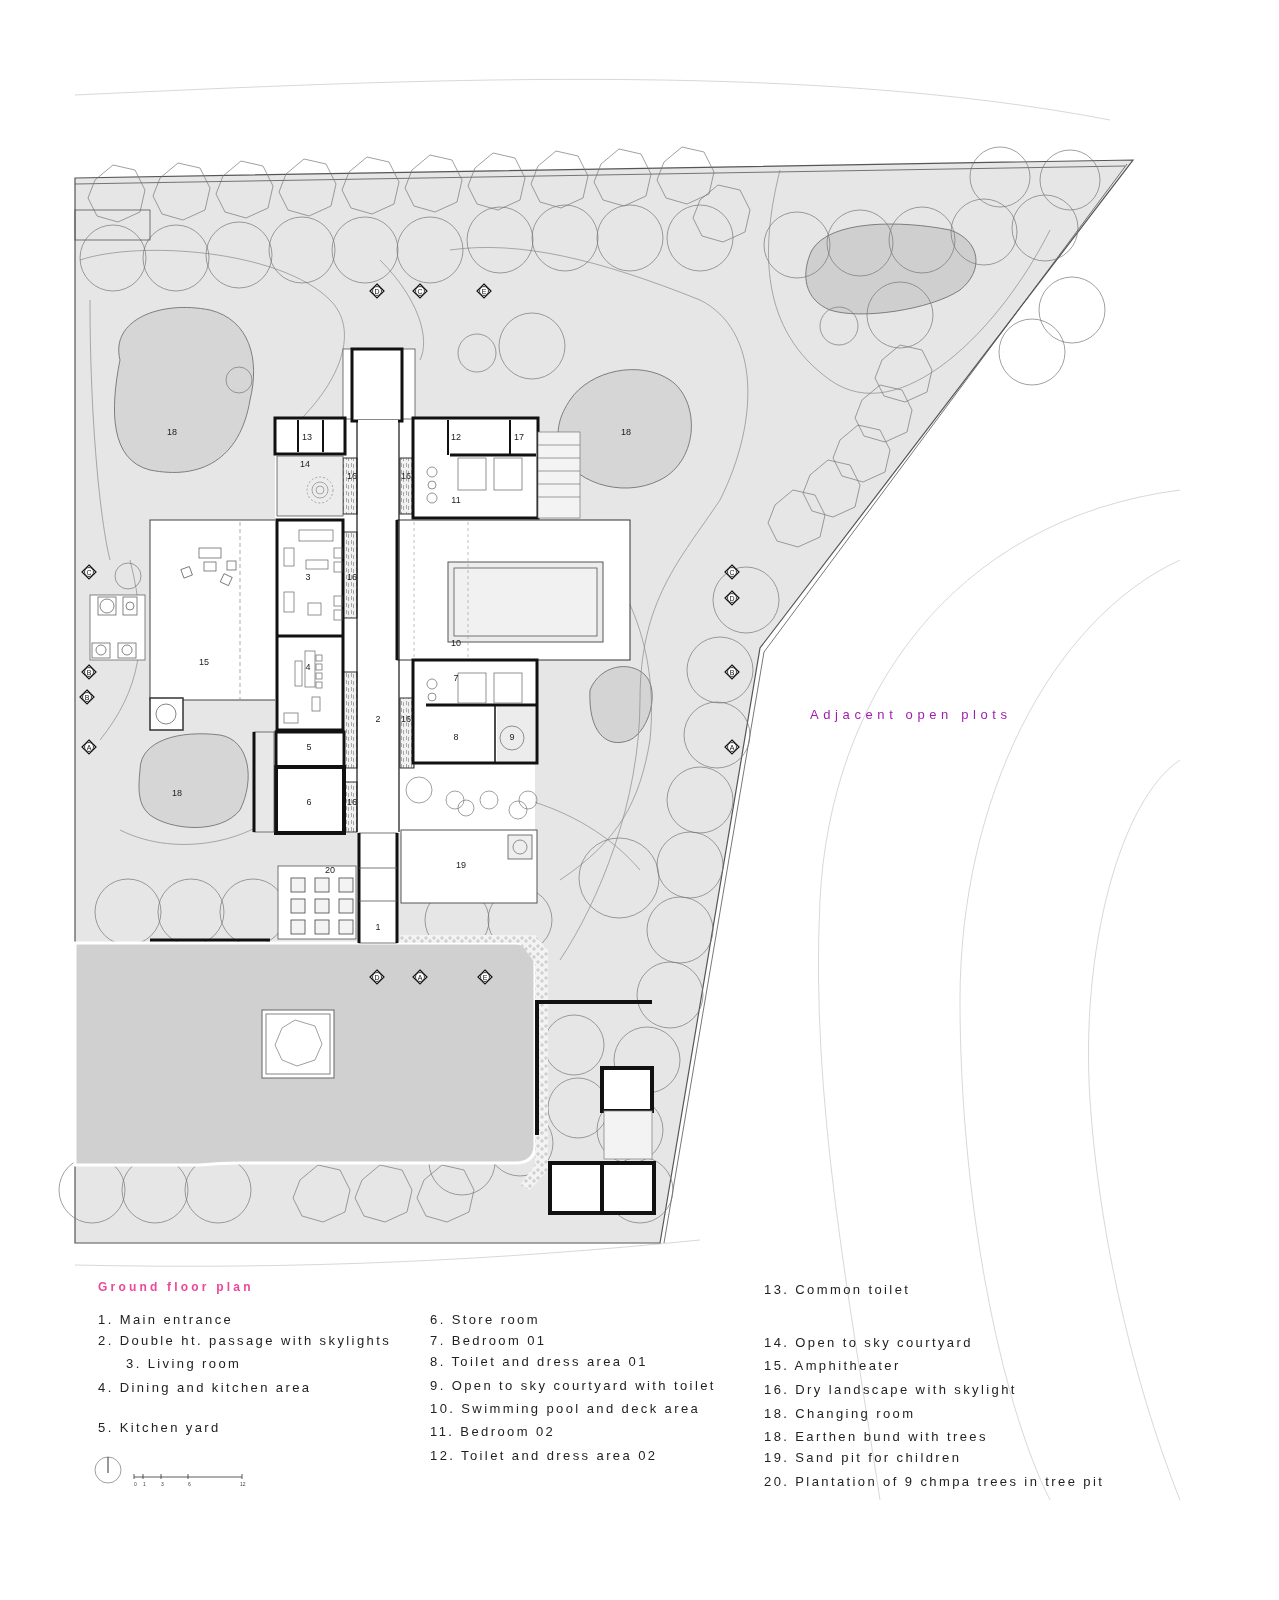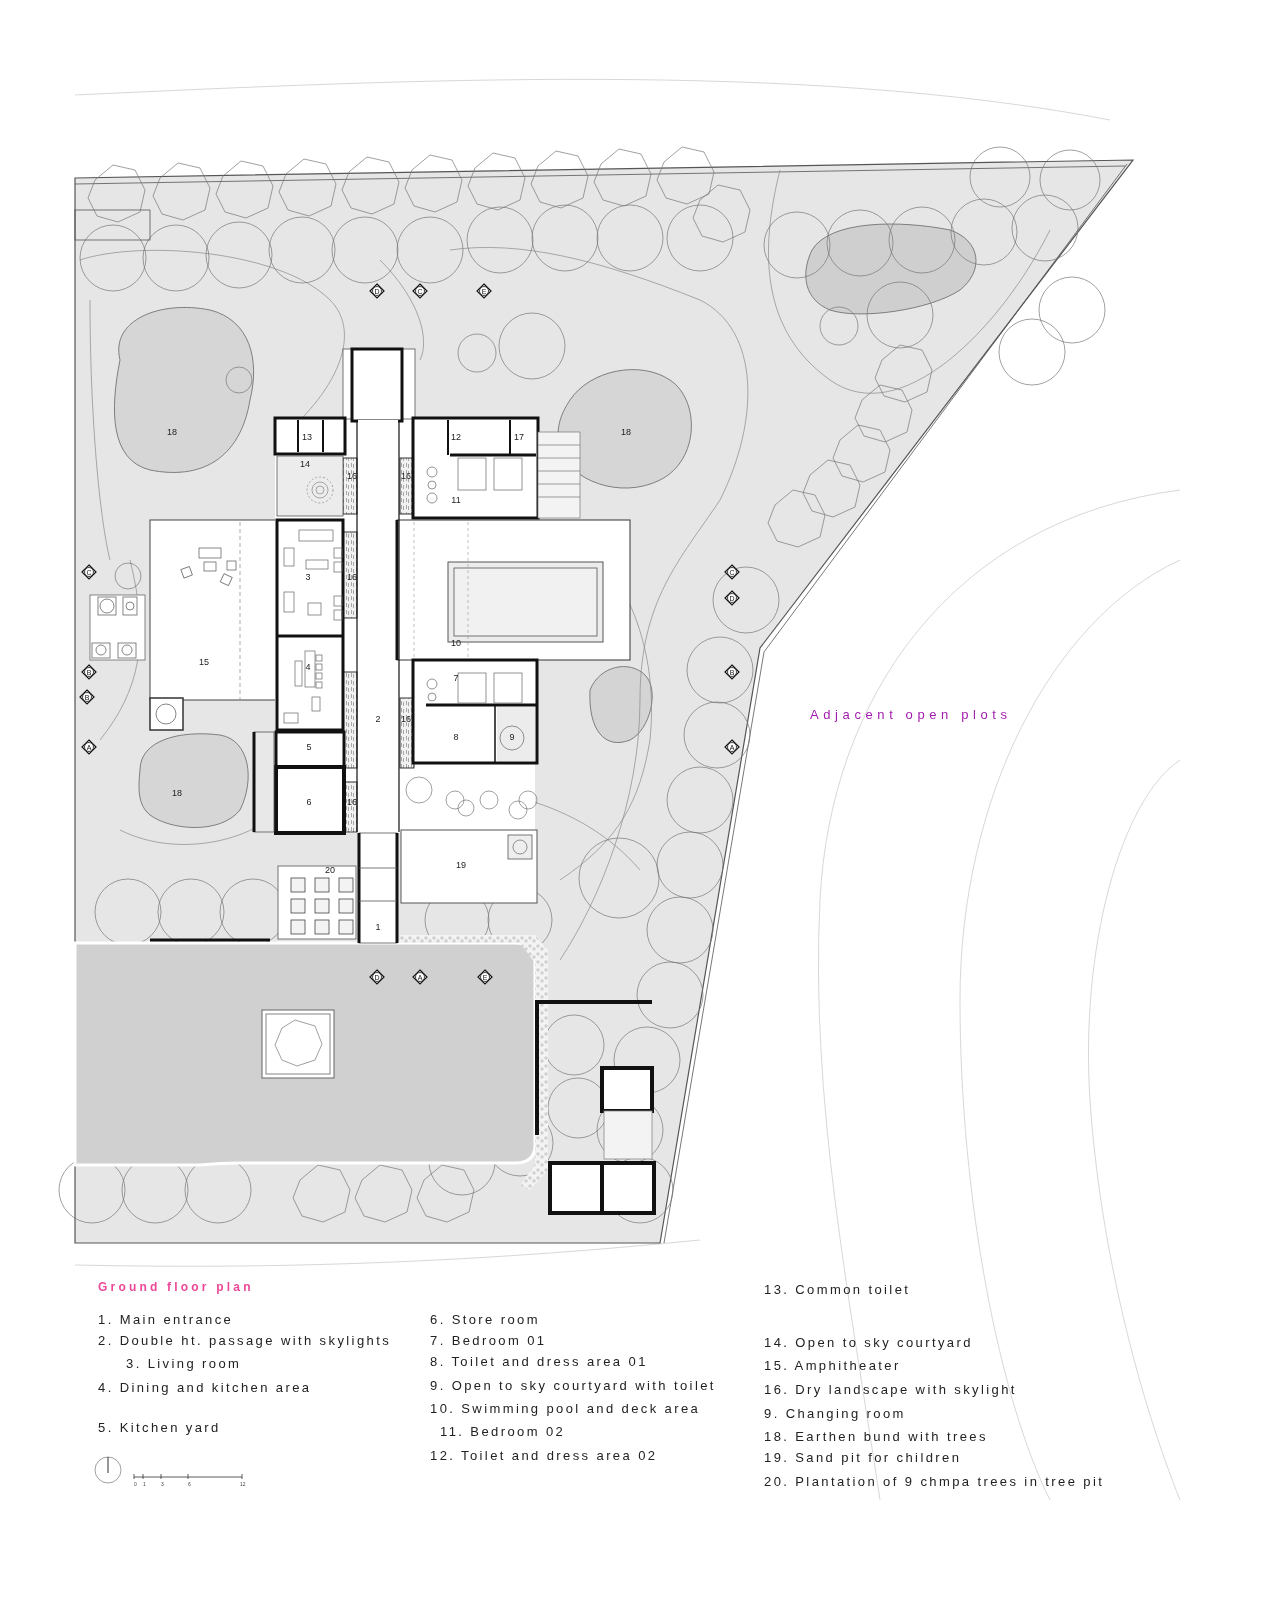--- a/index.html
+++ b/index.html
@@ -416,27 +416,27 @@
     <div class="legend-item" style="left: 98px; top: 1312px;">1. Main entrance</div>
     <div class="legend-item" style="left: 98px; top: 1333px;">2. Double ht. passage with skylights</div>
     <div class="legend-item" style="left: 98px; top: 1356px; margin-left: 28px;">3. Living room</div>
     <div class="legend-item" style="left: 98px; top: 1380px;">4. Dining and kitchen area</div>
     <div class="legend-item" style="left: 98px; top: 1404px; margin-top: 16px;">5. Kitchen yard</div>
     <div class="legend-item" style="left: 430px; top: 1312px;">6. Store room</div>
     <div class="legend-item" style="left: 430px; top: 1333px;">7. Bedroom 01</div>
     <div class="legend-item" style="left: 430px; top: 1354px;">8. Toilet and dress area 01</div>
     <div class="legend-item" style="left: 430px; top: 1378px;">9. Open to sky courtyard with toilet</div>
     <div class="legend-item" style="left: 430px; top: 1401px;">10. Swimming pool and deck area</div>
-    <div class="legend-item" style="left: 440px; top: 1424px; text-align: center;">11. Bedroom 02</div>
+    <div class="legend-item" style="left: 430px; top: 1424px; text-align: center;">11. Bedroom 02</div>
     <div class="legend-item" style="left: 430px; top: 1448px;">12. Toilet and dress area 02</div>
     <div class="legend-item" style="left: 764px; top: 1282px;">13. Common toilet</div>
     <div class="legend-item" style="left: 764px; top: 1335px;">14. Open to sky courtyard</div>
     <div class="legend-item" style="left: 764px; top: 1358px;">15. Amphitheater</div>
     <div class="legend-item" style="left: 764px; top: 1382px;">16. Dry landscape with skylight</div>
-    <div class="legend-item" style="left: 764px; top: 1406px;">9. Changing room</div>
+    <div class="legend-item" style="left: 764px; top: 1406px;">18. Changing room</div>
     <div class="legend-item" style="left: 764px; top: 1429px;">18. Earthen bund with trees</div>
     <div class="legend-item" style="left: 764px; top: 1450px;">19. Sand pit for children</div>
     <div class="legend-item" style="left: 764px; top: 1474px;">20. Plantation of 9 chmpa trees in tree pit</div>
   </div>
 
 <div class="scale-bar">
   <svg width="160" height="30" viewBox="0 0 160 30">
     <circle cx="14" cy="15" r="13" fill="none" stroke="#888" stroke-width="0.8"></circle>
     <line x1="14" y1="2" x2="14" y2="18" stroke="#333" stroke-width="1"></line>
     <line x1="40" y1="22" x2="148" y2="22" stroke="#333" stroke-width="0.8"></line>

